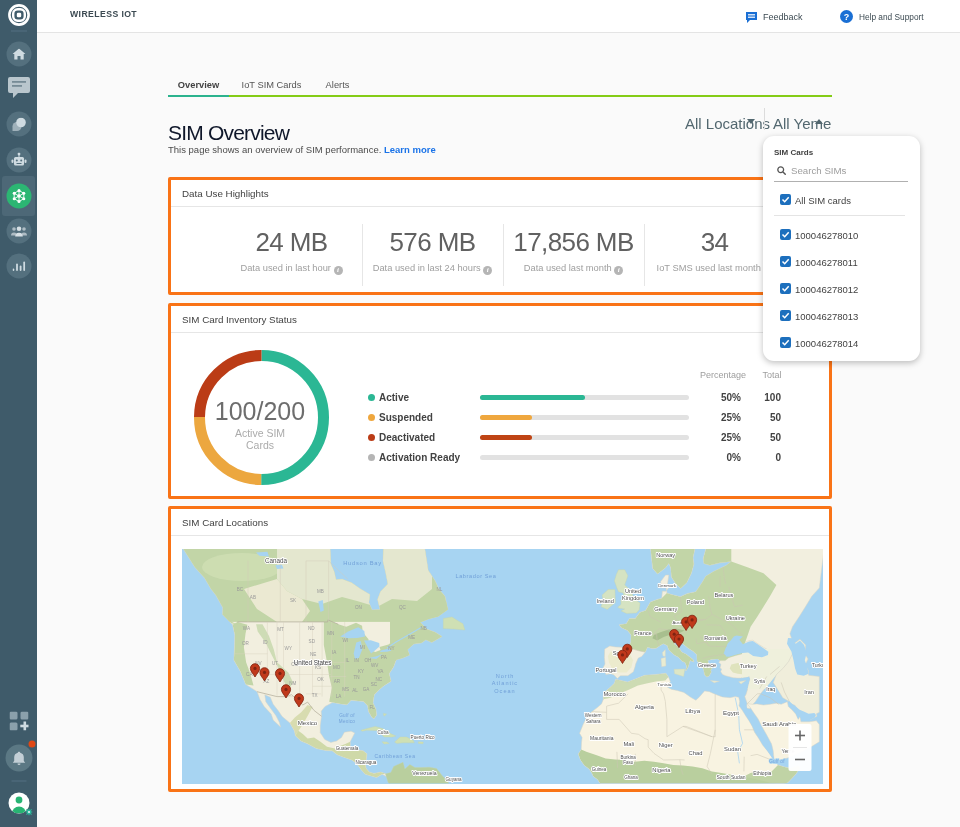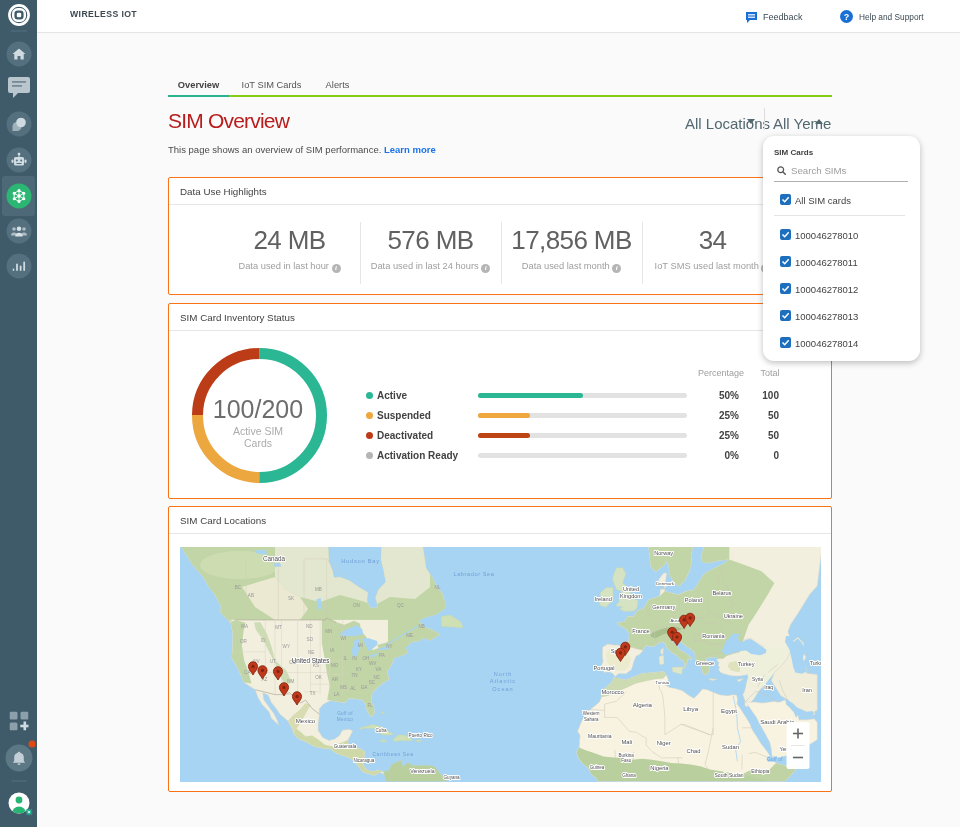--- a/index.html
+++ b/index.html
@@ -19,28 +19,28 @@
 
 
 #content { position:absolute; left:37px; top:33px; width:923px; height:794px; background:#fafafa; }
 
 #tabrow { position:absolute; left:131px; top:41px; width:664px; height:23px; border-bottom:2px solid #84cc16; }
 .tab { position:absolute; top:0; font-size:9.3px; color:#5f6368; font-weight:bold; white-space:nowrap; text-align:center; }
 #tab1 { left:0; width:61px; color:#424242; border-bottom:2px solid #2cb38e; height:23px; padding-top:6px;}
 #tab2 { left:66px; width:75px; padding-top:6px; font-weight:normal; color:#555;}
 #tab3 { left:145px; width:49px; padding-top:6px; font-weight:normal; color:#555;}
 
-#h1 { position:absolute; left:131px; top:76px; font-size:21px; letter-spacing:-0.8px; color:#b91c1c; }
+#h1 { position:absolute; left:131px; top:88px; font-size:21px; letter-spacing:-0.8px; color:#0f172a; }
 #para { position:absolute; left:131px; top:111px; font-size:9.5px; color:#4b4b4b; }
 #para a { color:#1a73e8; font-weight:bold; text-decoration:none; }
 
 #filters { position:absolute; left:500px; top:79px; width:295px; height:22px; font-size:15px; color:#52676f; }
 
 
-.panel { position:absolute; left:131px; width:664px; background:#fff; border:1px solid #f97316; border-radius:2px; }
+.panel { position:absolute; left:131px; width:664px; background:#fff; border:3px solid #f97316; border-radius:2px; }
 .ptitle { position:absolute; left:11px; top:0; height:26px; line-height:28px; font-size:9.8px; color:#424242; }
 .phr { position:absolute; left:0; right:0; top:26px; border-top:1px solid #e6e6e6; }
 
 
 .col { position:absolute; top:47px; width:141px; text-align:center; }
 .bignum { font-size:26px; color:#616161; letter-spacing:-0.6px; }
 .collbl { margin-top:5px; font-size:9.3px; color:#9e9e9e; }
 .vdiv { position:absolute; top:44px; height:62px; border-left:1px solid #e6e6e6; }
 .info { display:inline-block; width:9px; height:9px; border-radius:50%; background:#b5b5b5; color:#fff; font-size:7px; line-height:9px; text-align:center; vertical-align:-1px; font-weight:bold; font-family:"Liberation Serif",serif; font-style:italic;}
 

